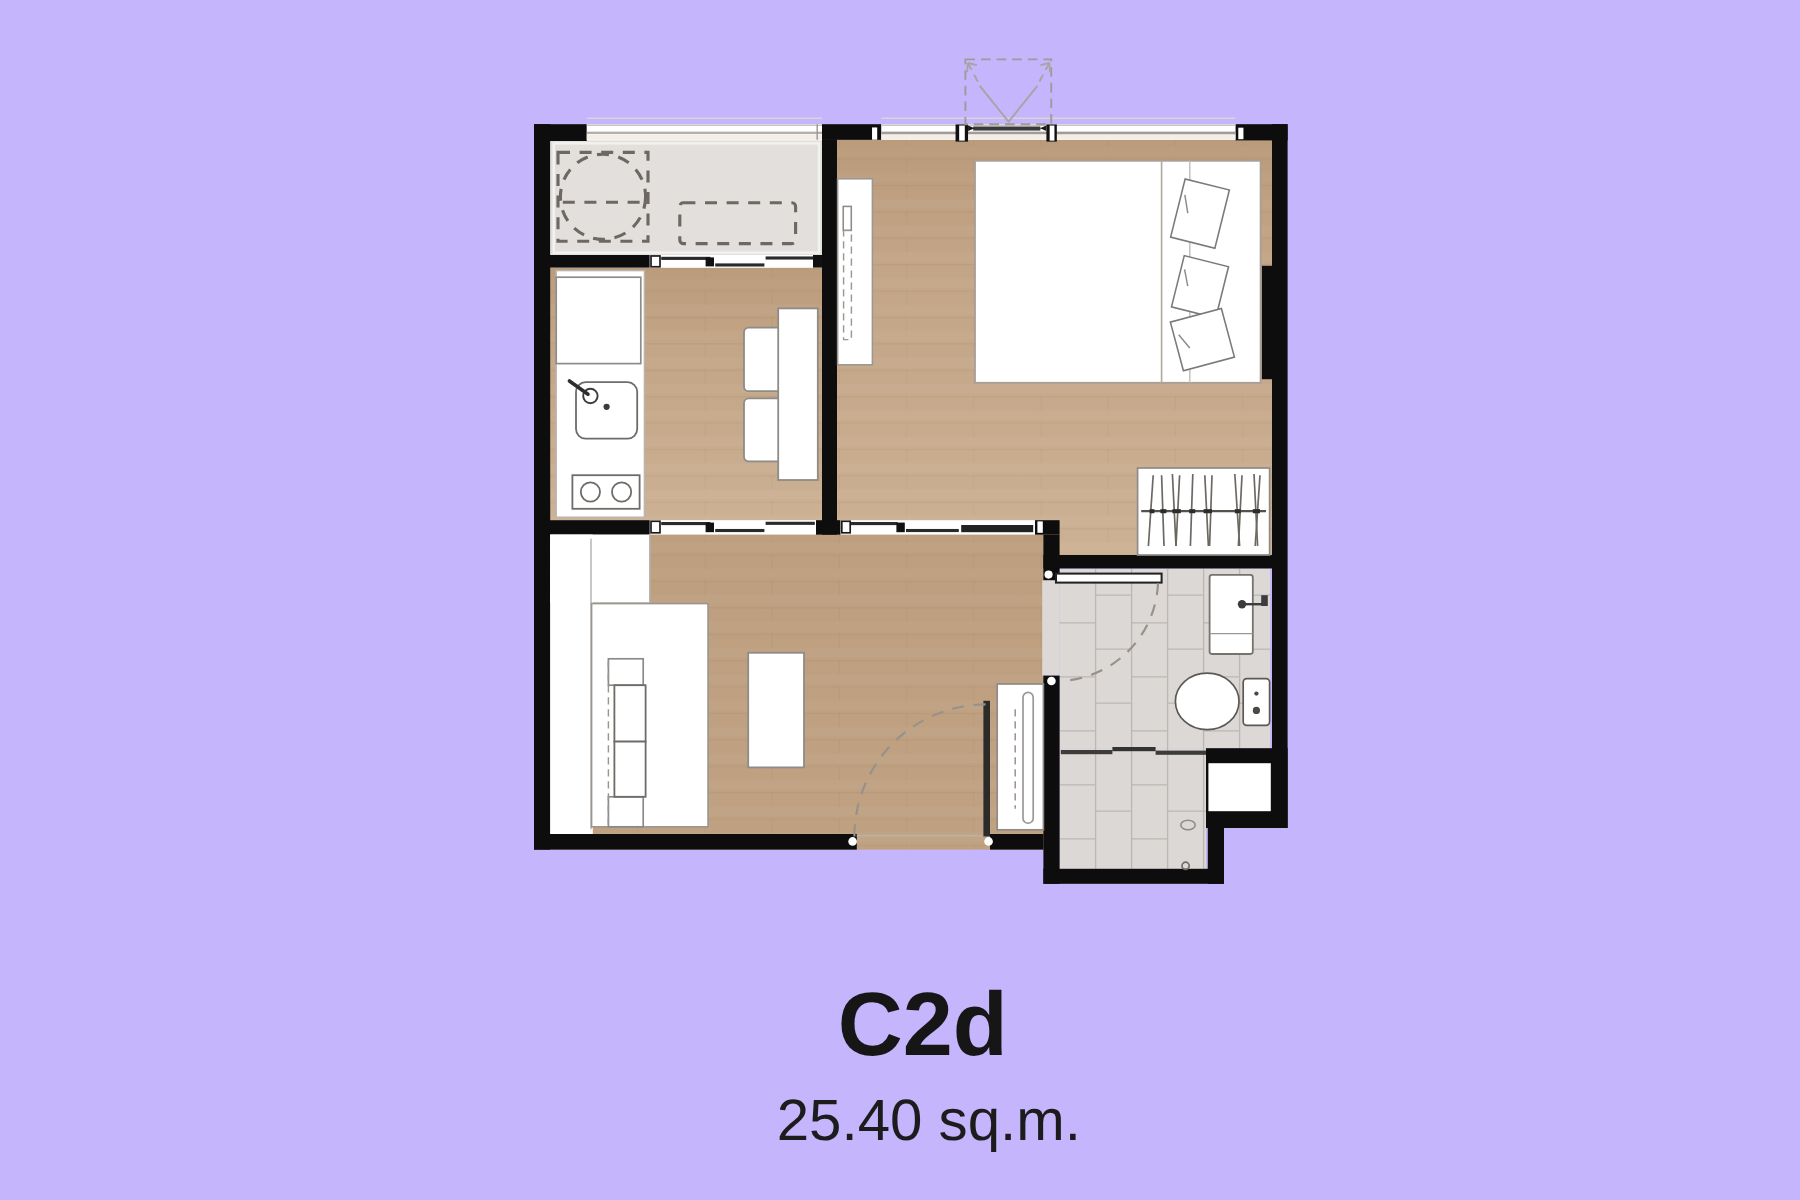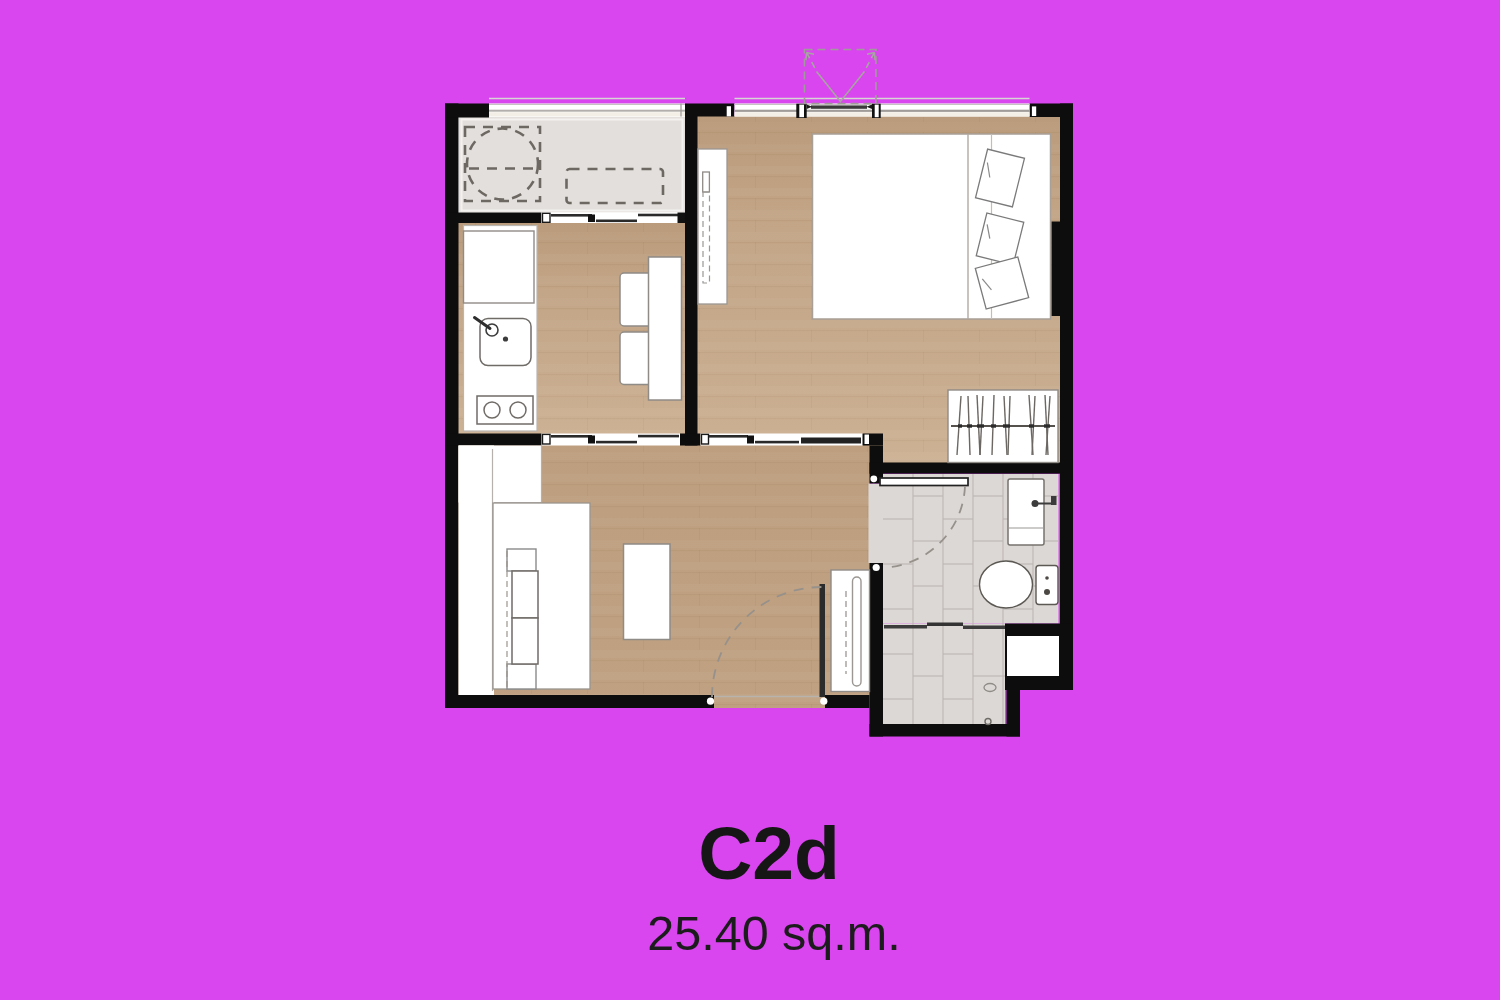--- a/index.html
+++ b/index.html
@@ -1,16 +1,16 @@
 <!DOCTYPE html>
 <html><head>
 <meta charset="utf-8">
 <style>
   html,body{margin:0;padding:0;background:#ffffff;}
-  .page{position:relative;width:1500px;height:1000px;background:#d946ef;overflow:hidden;
+  .page{position:relative;width:1500px;height:1000px;background:#c4b5fd;overflow:hidden;
         font-family:"Liberation Sans", sans-serif;}
 </style>
 </head>
 <body>
 <div class="page">
 <svg width="1500" height="1000" viewBox="0 0 1500 1000" xmlns="http://www.w3.org/2000/svg">
 <defs>
   <pattern id="wood" patternUnits="userSpaceOnUse" width="56" height="22">
     <rect width="56" height="22" fill="#c7aa8c"></rect>
     <rect y="0" width="56" height="1.2" fill="rgba(118,86,54,0.09)"></rect>

